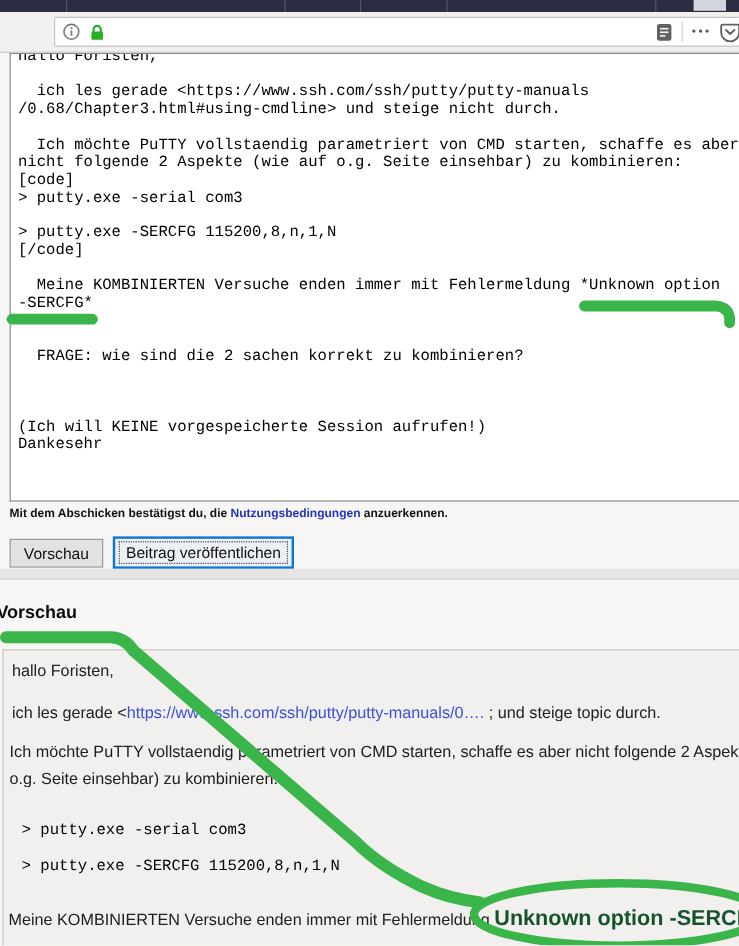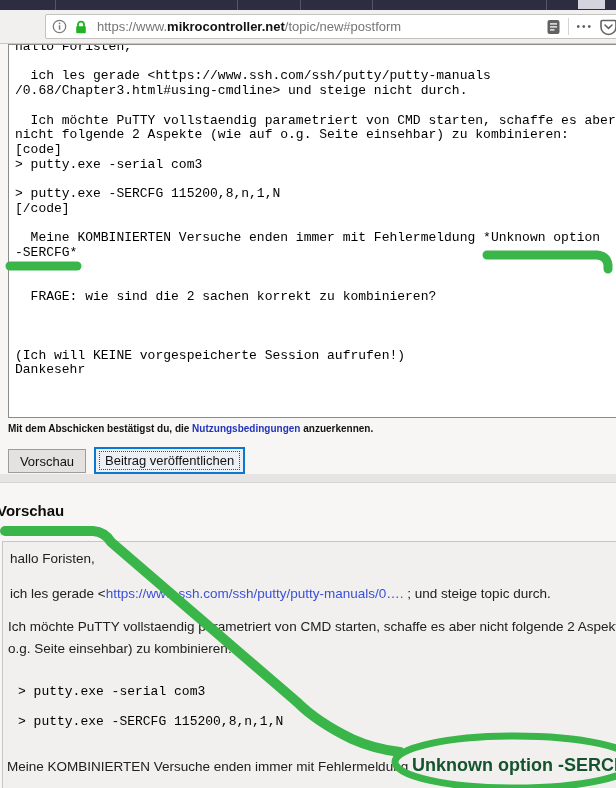--- a/index.html
+++ b/index.html
@@ -100,21 +100,20 @@
         <rect x="6.8" y="6.3" width="1.5" height="4.4" fill="#7b7b7b"></rect>
         <rect x="6.8" y="3.6" width="1.5" height="1.6" fill="#7b7b7b"></rect>
       </svg>
     </span>
     <span class="icon" style="margin-left:6px">
       <svg width="16" height="16" viewBox="0 0 16 16">
         <path d="M5 8 V5.6 a3 3 0 0 1 6 0 V8" fill="none" stroke-width="1.8" stroke="#23b223"></path>
         <rect x="3.2" y="7.2" width="9.6" height="7" rx="1" fill="#23b223"></rect>
       </svg>
     </span>
-    <span class="url-text"><span>https://www.</span><span class="url-domain">mikrocontroller.net</span><span>/topic/new#postform</span></span>
     <span class="spacer"></span>
     <span class="icon">
       <svg width="15" height="16" viewBox="0 0 15 16">
         <rect x="1.5" y="1" width="12" height="14" rx="2" fill="#616161"></rect>
         <rect x="4" y="4.2" width="7" height="1.4" fill="#f1f0ef"></rect>
         <rect x="4" y="7.2" width="7" height="1.4" fill="#f1f0ef"></rect>
         <rect x="4" y="10.2" width="4.5" height="1.4" fill="#f1f0ef"></rect>
       </svg>
     </span>
     <span class="v-sep"></span>

